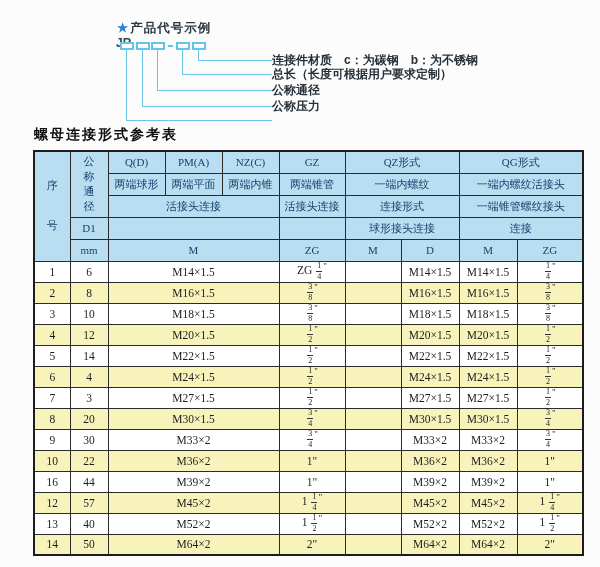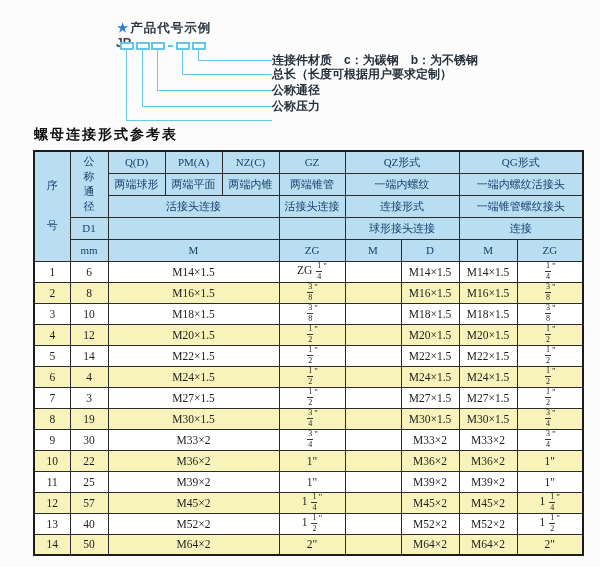--- a/index.html
+++ b/index.html
@@ -273,21 +273,21 @@
         <td></td>
         <td>M27×1.5</td>
         <td>M27×1.5</td>
         <td><span class="fr">
             <span class="n">1</span>
             <span class="d">2</span>
           </span><span class="in">"</span></td>
       </tr>
       <tr class="alt">
         <td>8</td>
-        <td>19</td>
+        <td>20</td>
         <td colspan="3">M30×1.5</td>
         <td><span class="fr">
             <span class="n">3</span>
             <span class="d">4</span>
           </span><span class="in">"</span></td>
         <td></td>
         <td>M30×1.5</td>
         <td>M30×1.5</td>
         <td><span class="fr">
             <span class="n">3</span>
@@ -314,22 +314,22 @@
         <td>10</td>
         <td>22</td>
         <td colspan="3">M36×2</td>
         <td>1"</td>
         <td></td>
         <td>M36×2</td>
         <td>M36×2</td>
         <td>1"</td>
       </tr>
       <tr>
-        <td>11</td>
-        <td>25</td>
+        <td>16</td>
+        <td>44</td>
         <td colspan="3">M39×2</td>
         <td>1"</td>
         <td></td>
         <td>M39×2</td>
         <td>M39×2</td>
         <td>1"</td>
       </tr>
       <tr class="alt">
         <td>12</td>
         <td>57</td>

